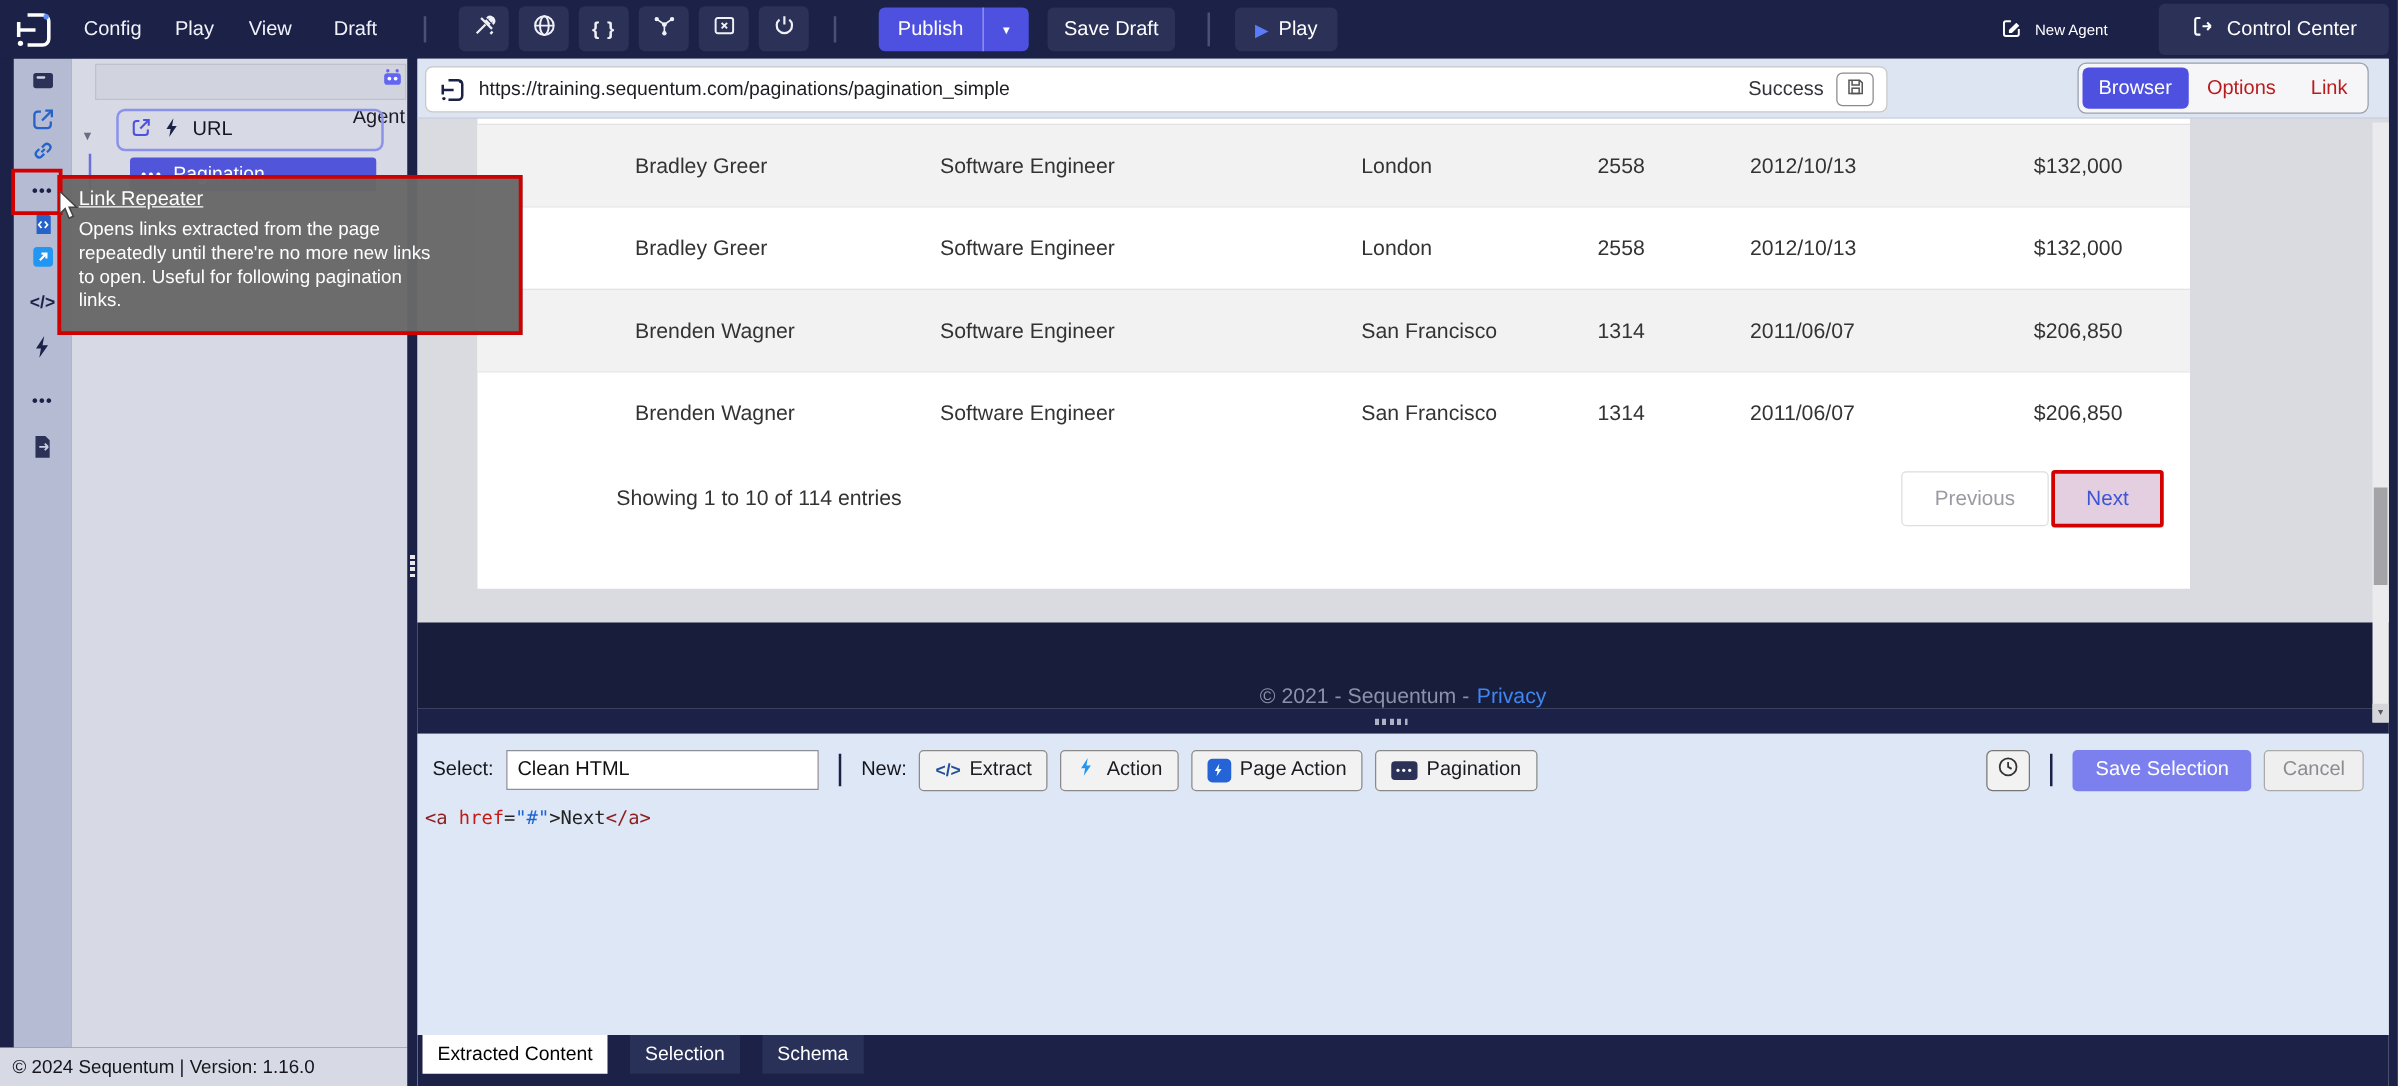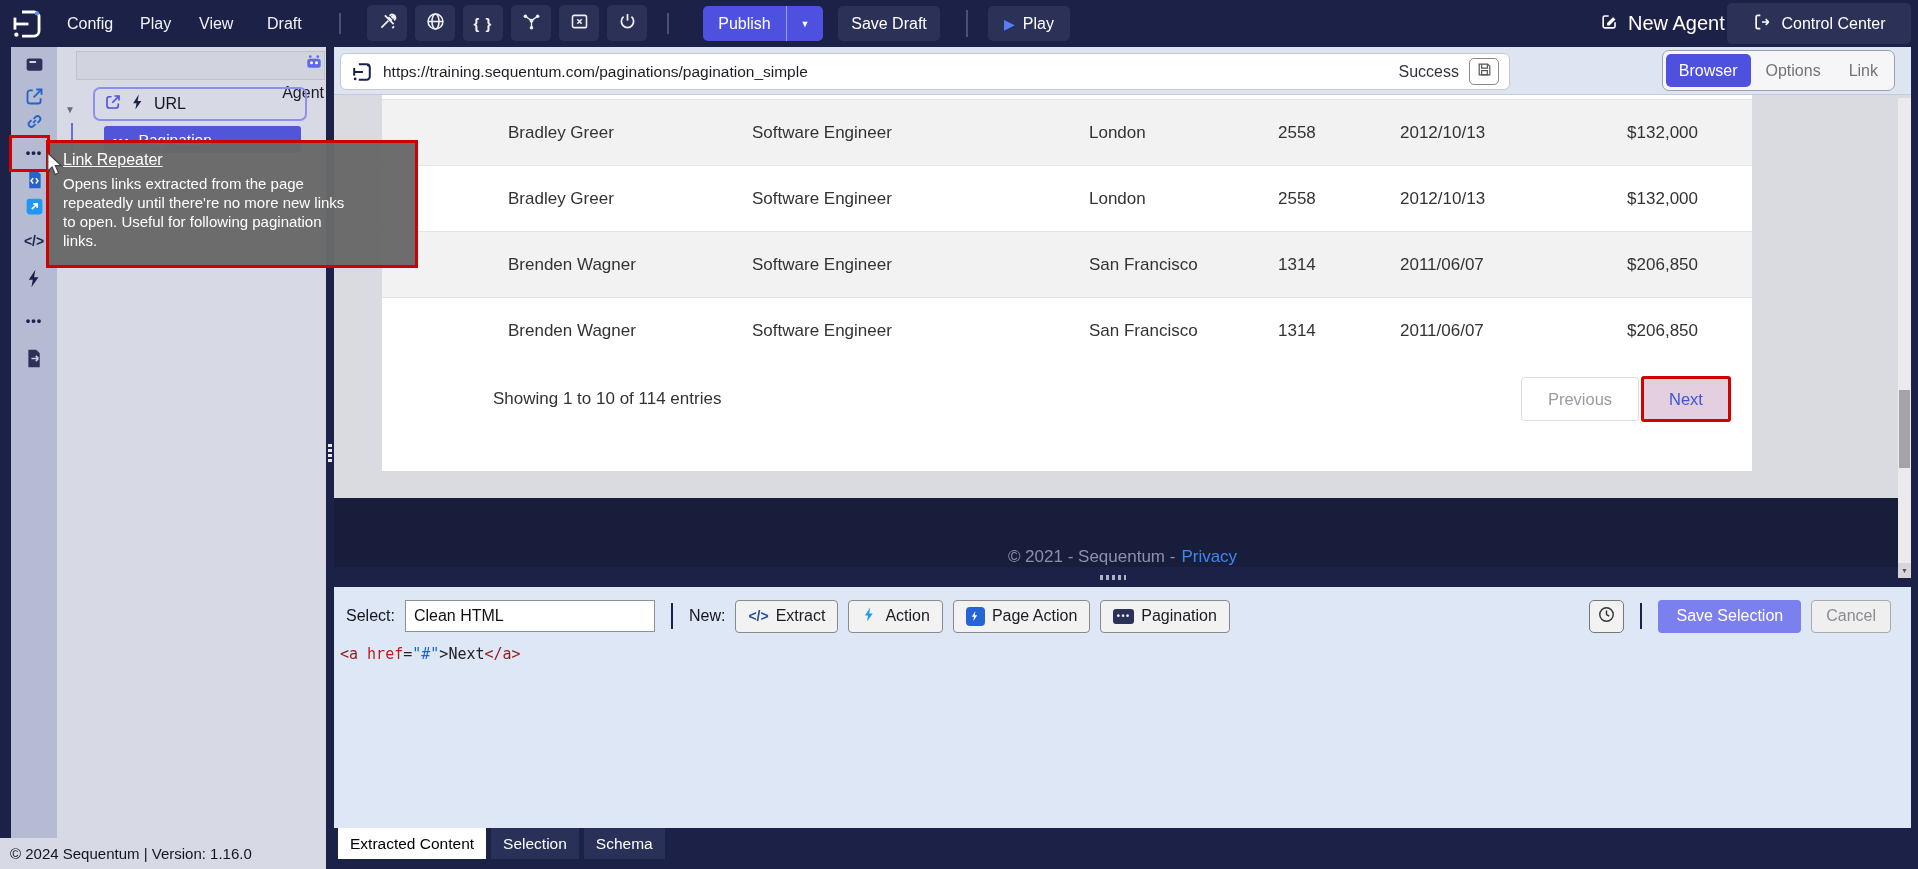--- a/index.html
+++ b/index.html
@@ -13,21 +13,21 @@
   .tb-sep { position:absolute; width:2px; background:#4a5178; }
   .tb-btn { position:absolute; top:5px; width:40px; height:36px; background:#2b3157; border-radius:5px; display:flex; align-items:center; justify-content:center; color:#f0f1f7; }
   .tb-btn svg { width:21px; height:21px; }
   .braces-glyph { font-size:15px; font-weight:bold; letter-spacing:1px; }
   .publish-btn { position:absolute; left:703px; top:6px; width:120px; height:35px; background:#4e51e0; border-radius:5px; display:flex; color:#ffffff; font-size:16px; }
   .publish-main { flex:1; display:flex; align-items:center; justify-content:center; }
   .publish-caret { width:37px; display:flex; align-items:center; justify-content:center; border-left:1px solid rgba(255,255,255,.45); font-size:9px; }
   .savedraft-btn { position:absolute; left:838px; top:6px; width:102px; height:35px; background:#2b3157; border-radius:5px; display:flex; align-items:center; justify-content:center; color:#fff; font-size:16px; }
   .play-btn { position:absolute; left:988px; top:6px; width:82px; height:35px; background:#2b3157; border-radius:5px; display:flex; align-items:center; justify-content:center; gap:8px; color:#fff; font-size:16px; }
   .play-tri { color:#5b7cfa; font-size:14px; }
-  .newagent-btn { position:absolute; left:1600px; top:0; height:47px; display:flex; align-items:center; gap:9px; color:#fff; font-size:20px; }
+  .newagent-btn { position:absolute; left:1600px; top:0; height:47px; display:flex; align-items:center; gap:9px; color:#fff; font-size:12px; }
   .newagent-btn svg { width:19px; height:19px; }
   .cc-btn { position:absolute; left:1727px; top:3px; width:184px; height:41px; background:#2b3157; border-radius:5px; display:flex; align-items:center; justify-content:center; gap:9px; color:#fff; font-size:16px; }
   .cc-btn svg { width:20px; height:20px; }
 
   
   .left-navy { position:absolute; left:0; top:47px; width:11px; height:791px; background:#1b2147; }
   .rail { position:absolute; left:11px; top:47px; width:46px; height:791px; background:#b4bbd3; }
   .rail-ico { position:absolute; left:11px; width:24px; height:24px; display:flex; align-items:center; justify-content:center; }
   .rail-ico svg { width:21px; height:21px; }
   .dots-navy { color:#1b2147; font-size:13px; letter-spacing:1px; font-weight:bold; }
@@ -56,21 +56,21 @@
   
   .browser { position:absolute; left:334px; top:47px; width:1577px; height:822px; background:#d9dbe0; }
   .chrome { position:absolute; left:0; top:0; width:1577px; height:48px; background:#dde5f2; border-bottom:1px solid #c3cbdc; }
   .urlbar { position:absolute; left:6px; top:6px; width:1170px; height:37px; background:#fff; border:1px solid #c8c8c8; border-radius:6px; display:flex; align-items:center; padding:0 10px; gap:10px; }
   .urlbar-logo { width:22px; height:22px; color:#1b2147; flex:0 0 auto; }
   .url-text { flex:1; font-size:15.5px; color:#1d1d24; white-space:nowrap; overflow:hidden; }
   .success-txt { font-size:16px; color:#33333c; }
   .floppy-btn { width:30px; height:27px; border:1px solid #8a8a8a; border-radius:5px; background:#fff; display:flex; align-items:center; justify-content:center; }
   .floppy-btn svg { width:17px; height:17px; }
   .view-tabs { position:absolute; right:16px; top:3px; height:41px; background:#f6f6f9; border:1px solid #9aa0ac; border-radius:7px; display:flex; align-items:center; padding:3px; gap:2px; }
-  .view-tab { height:33px; display:flex; align-items:center; padding:0 13px; font-size:16px; color:#737373; border-radius:5px; }
+  .view-tab { height:33px; display:flex; align-items:center; padding:0 13px; font-size:16px; color:#b91c1c; border-radius:5px; }
   .view-tab.active { background:#4e51e0; color:#fff; }
 
   .viewport { position:absolute; left:0; top:48px; width:1577px; height:403px; background:#d9dbe0; }
   .wpage { position:absolute; left:48px; top:0; width:1370px; height:376px; background:#fff; padding-top:4px; }
   .trow { height:66px; display:flex; align-items:center; font-size:17px; color:#333; padding-left:126px; border-top:1px solid #e3e3e3; }
   .trow.gray { background:#f2f2f2; }
   .c-name{width:244px;} .c-pos{width:337px;} .c-off{width:189px;} .c-ext{width:122px;} .c-date{width:180px;} .c-sal{width:118px; text-align:right;}
   .pager { margin-top:12px; height:48px; display:flex; align-items:center; justify-content:space-between; padding-left:111px; padding-right:21px; }
   .showing { font-size:17px; color:#333; }
   .pager-btns { display:flex; align-items:center; }
@@ -102,21 +102,21 @@
   .ooo-ico span { letter-spacing:1.5px; font-size:9px; font-weight:bold; }
   .spacer { flex:1; }
   .clock-btn { width:35px; height:33px; background:#f2f2f2; border:1px solid #777; border-radius:5px; display:flex; align-items:center; justify-content:center; }
   .clock-btn svg { width:19px; height:19px; }
   .save-sel-btn { height:33px; background:#7c80ef; border-radius:4px; color:#fff; font-size:16px; display:flex; align-items:center; padding:0 18px; }
   .cancel-btn { height:33px; background:#efefef; border:1px solid #aaa; border-radius:4px; color:#8b8b92; font-size:16px; display:flex; align-items:center; padding:0 14px; }
   .code-line { position:absolute; left:6px; top:58px; font-family:"DejaVu Sans Mono","Liberation Mono",monospace; font-size:15px; color:#222; }
   .code-tag { color:#8f1d1d; } .code-attr { color:#c41a16; } .code-val { color:#1c63d5; }
 
   .btabs { position:absolute; left:0; bottom:0; width:1577px; height:41px; background:#1b2147; display:flex; align-items:flex-start; padding-left:4px; }
-  .btab { height:31px; display:flex; align-items:center; padding:0 12px; font-size:15.5px; color:#fff; background:#2a3158; margin-right:5px; }
+  .btab { height:31px; display:flex; align-items:center; padding:0 12px; font-size:15.5px; color:#fff; background:#2a3158; margin-right:18px; }
   .btab.active { background:#fff; color:#000; }
 </style>
 </head>
 <body>
 
 <div id="app">
 
   <div class="topbar">
     <span class="logo">
       <svg viewBox="0 0 24 24" fill="none" stroke="currentColor" stroke-width="2">

